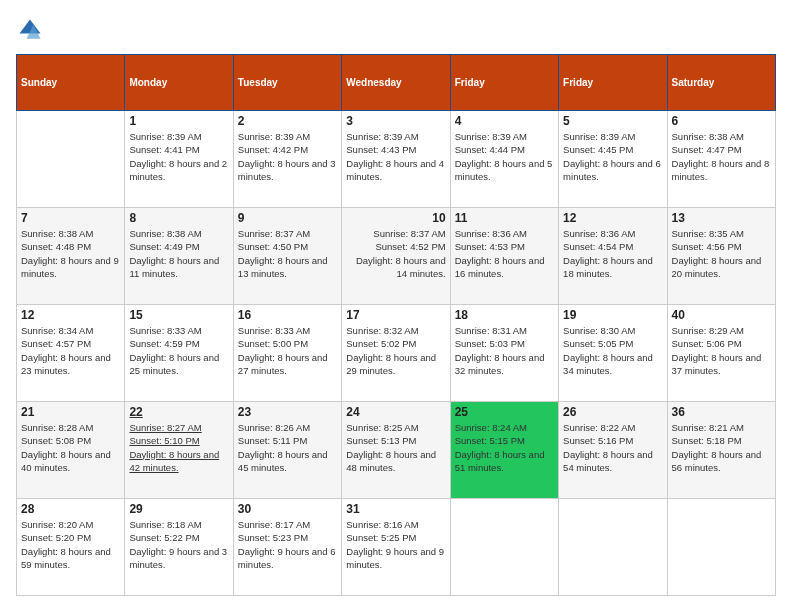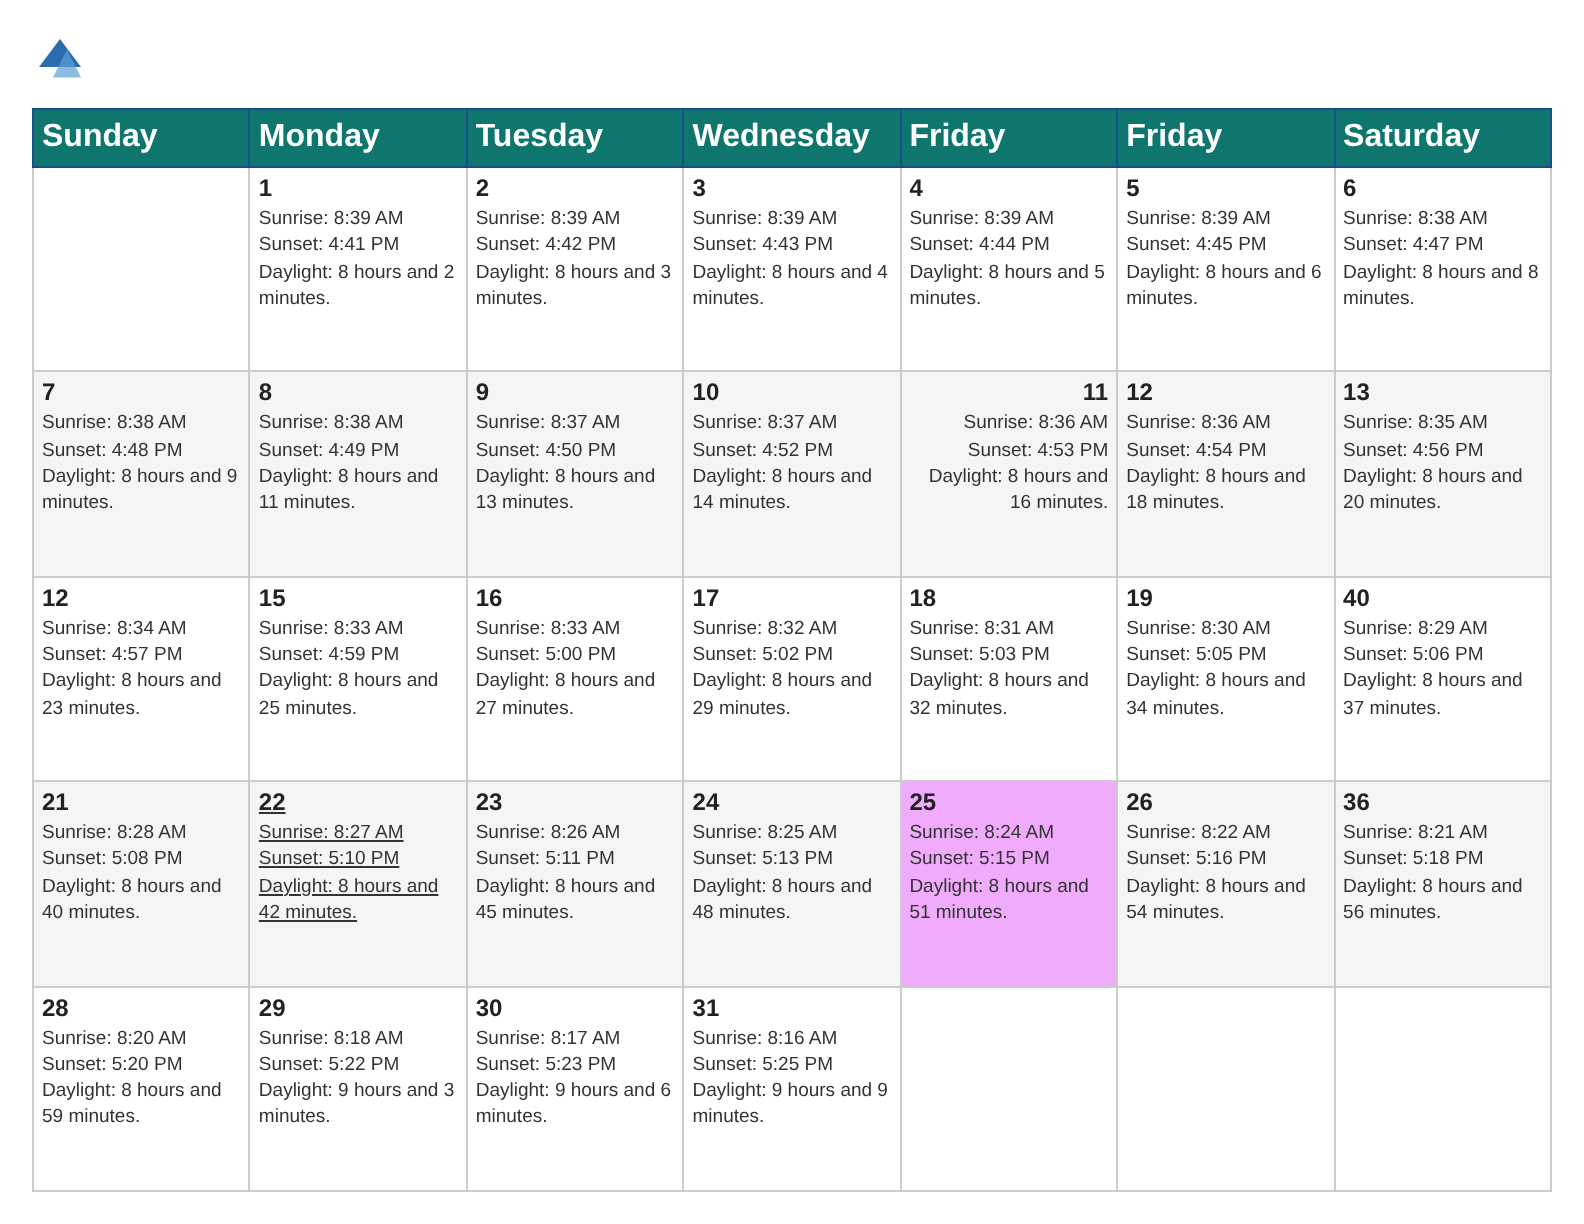--- a/index.html
+++ b/index.html
@@ -52,25 +52,25 @@
       color: #555;
     }
     .calendar {
       flex: 1;
       border: 1px solid #ccc;
       border-collapse: collapse;
       width: 100%;
       table-layout: fixed;
     }
     .calendar th {
-      background: #0f766e;
+      background: #c2410c;
       color: #fff;
-      font-size: 16px;
+      font-size: 10px;
       font-weight: bold;
-      padding: 5px 4px;
+      padding: 22px 4px;
       text-align: left;
       border: 1px solid #1a4e8a;
     }
     .calendar td {
       border: 1px solid #ccc;
       vertical-align: top;
       padding: 3px 4px;
       font-size: 10px;
       color: #333;
       background: #fff;
@@ -162,25 +162,25 @@
             <div class="cell-text">Sunrise: 8:38 AM<br>Sunset: 4:48 PM<br>Daylight: 8 hours and 9 minutes.</div>
           </td>
           <td style="background: rgb(245, 245, 245);">
             <span class="day-num">8</span>
             <div class="cell-text">Sunrise: 8:38 AM<br>Sunset: 4:49 PM<br>Daylight: 8 hours and 11 minutes.</div>
           </td>
           <td style="background: rgb(245, 245, 245);">
             <span class="day-num">9</span>
             <div class="cell-text">Sunrise: 8:37 AM<br>Sunset: 4:50 PM<br>Daylight: 8 hours and 13 minutes.</div>
           </td>
-          <td style="background: rgb(245, 245, 245);">
+          <td style="background: rgb(245, 245, 245); text-align: right;">
             <span class="day-num">10</span>
             <div class="cell-text">Sunrise: 8:37 AM<br>Sunset: 4:52 PM<br>Daylight: 8 hours and 14 minutes.</div>
           </td>
-          <td style="background: rgb(245, 245, 245); text-align: right;">
+          <td style="background: rgb(245, 245, 245);">
             <span class="day-num">11</span>
             <div class="cell-text">Sunrise: 8:36 AM<br>Sunset: 4:53 PM<br>Daylight: 8 hours and 16 minutes.</div>
           </td>
           <td style="background: rgb(245, 245, 245);">
             <span class="day-num">12</span>
             <div class="cell-text">Sunrise: 8:36 AM<br>Sunset: 4:54 PM<br>Daylight: 8 hours and 18 minutes.</div>
           </td>
           <td style="background: rgb(245, 245, 245); margin-left: 24px;">
             <span class="day-num">13</span>
             <div class="cell-text">Sunrise: 8:35 AM<br>Sunset: 4:56 PM<br>Daylight: 8 hours and 20 minutes.</div>
@@ -226,21 +226,21 @@
             <div class="cell-text">Sunrise: 8:27 AM<br>Sunset: 5:10 PM<br>Daylight: 8 hours and 42 minutes.</div>
           </td>
           <td style="background: rgb(245, 245, 245);">
             <span class="day-num">23</span>
             <div class="cell-text">Sunrise: 8:26 AM<br>Sunset: 5:11 PM<br>Daylight: 8 hours and 45 minutes.</div>
           </td>
           <td style="background: rgb(245, 245, 245);">
             <span class="day-num">24</span>
             <div class="cell-text">Sunrise: 8:25 AM<br>Sunset: 5:13 PM<br>Daylight: 8 hours and 48 minutes.</div>
           </td>
-          <td style="background: #f0abfc; margin-top: 47px;">
+          <td style="background: #22c55e; margin-top: 47px;">
             <span class="day-num">25</span>
             <div class="cell-text">Sunrise: 8:24 AM<br>Sunset: 5:15 PM<br>Daylight: 8 hours and 51 minutes.</div>
           </td>
           <td style="background: rgb(245, 245, 245);">
             <span class="day-num">26</span>
             <div class="cell-text">Sunrise: 8:22 AM<br>Sunset: 5:16 PM<br>Daylight: 8 hours and 54 minutes.</div>
           </td>
           <td style="background: rgb(245, 245, 245);">
             <span class="day-num">36</span>
             <div class="cell-text">Sunrise: 8:21 AM<br>Sunset: 5:18 PM<br>Daylight: 8 hours and 56 minutes.</div>

